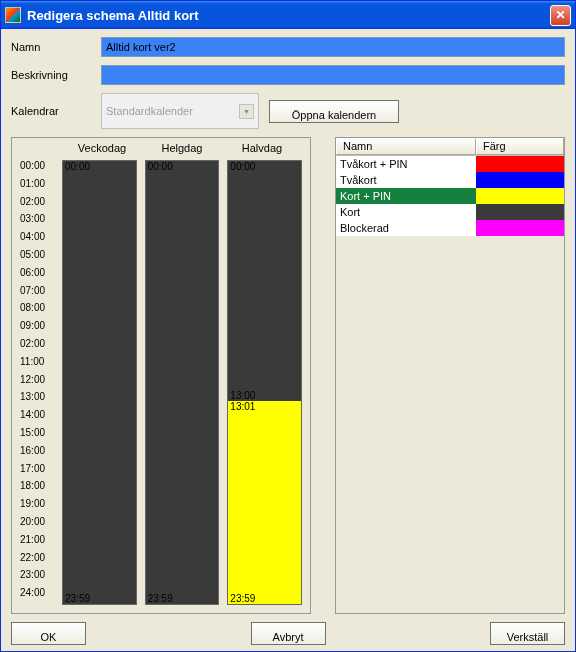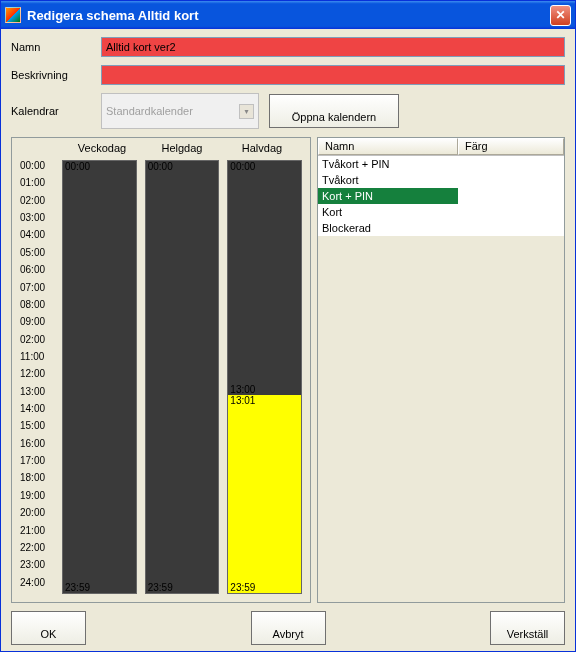--- a/index.html
+++ b/index.html
@@ -60,21 +60,21 @@
     align-items: center;
     margin-bottom: 8px;
   }
   .form-label {
     width: 90px;
   }
   .text-input {
     flex: 1;
     height: 20px;
     border: 1px solid #7f9db9;
-    background: #ef4444;
+    background: #3b82f6;
     padding: 1px 4px;
     font-family: Tahoma, sans-serif;
     font-size: 11px;
   }
   .combo {
     width: 158px;
     height: 36px;
     border: 1px solid #c0c0c0;
     background: #f0f0f0;
     color: #a0a0a0;
@@ -88,33 +88,33 @@
     background: #e8e4d8;
     border: 1px solid #c0c0c0;
     font-size: 8px;
     text-align: center;
     line-height: 13px;
     color: #888;
   }
   .btn {
     height: 23px;
     min-width: 75px;
-    padding: 16px 12px;
+    padding: 8px 12px;
     border: 1px solid #707070;
     border-radius: 0;
     background: linear-gradient(to bottom,#ffffff,#eeeee4);
     font-family: Tahoma, sans-serif;
     font-size: 11px;
     cursor: pointer;
   }
   .open-cal { margin-left: 10px; width: 130px; }
   .panels {
     flex: 1;
     display: flex;
-    gap: 6px;
+    gap: 24px;
     min-height: 0;
   }
   .panel {
     border: 1px solid #919b9c;
     background: #ece9d8;
     position: relative;
   }
   .panel-left { width: 300px; }
   .panel-right { flex: 1; }
   .sched-headers {
@@ -181,21 +181,20 @@
   .lh-name { width: 140px; }
   .lh-color { flex: 1; }
   .list-body {
     background: #fff;
   }
   .list-row {
     display: flex;
     height: 16px;
     font-size: 11px;
     align-items: stretch;
-    flex-direction: column;
   }
   .lr-name {
     width: 140px;
     padding: 0 4px;
     line-height: 16px;
   }
   .lr-color { flex: 1; }
   .list-row.selected .lr-name {
     background: #15803d;
     color: #fff;

